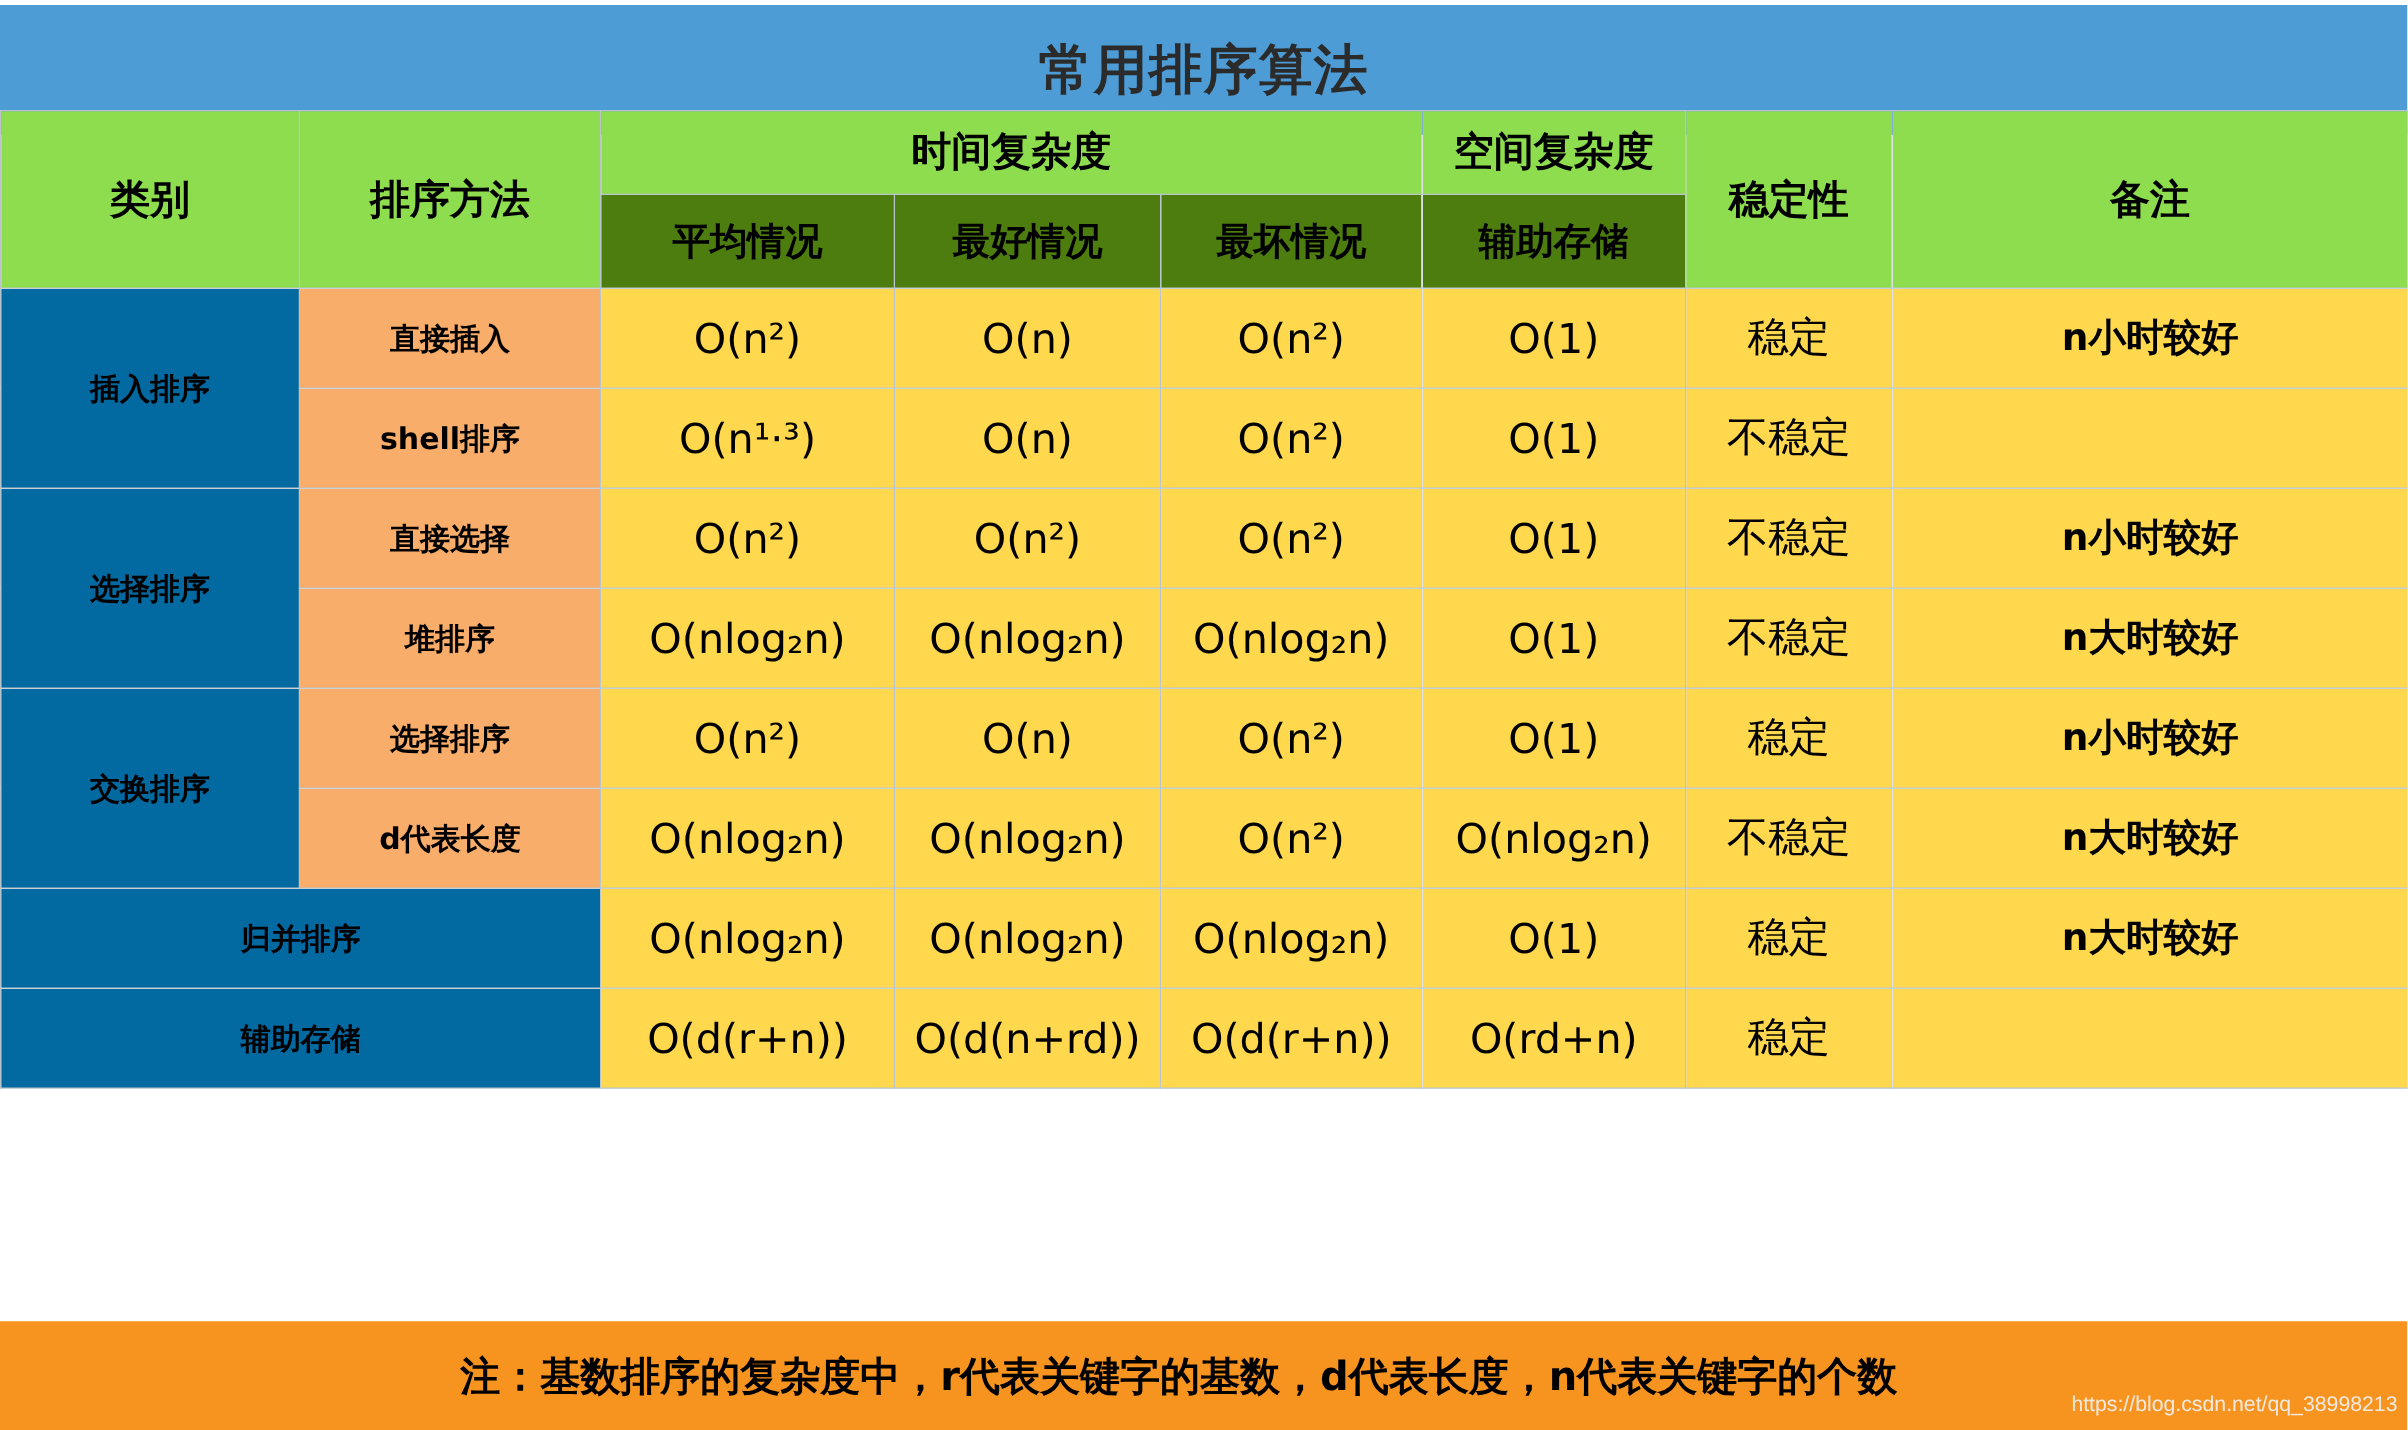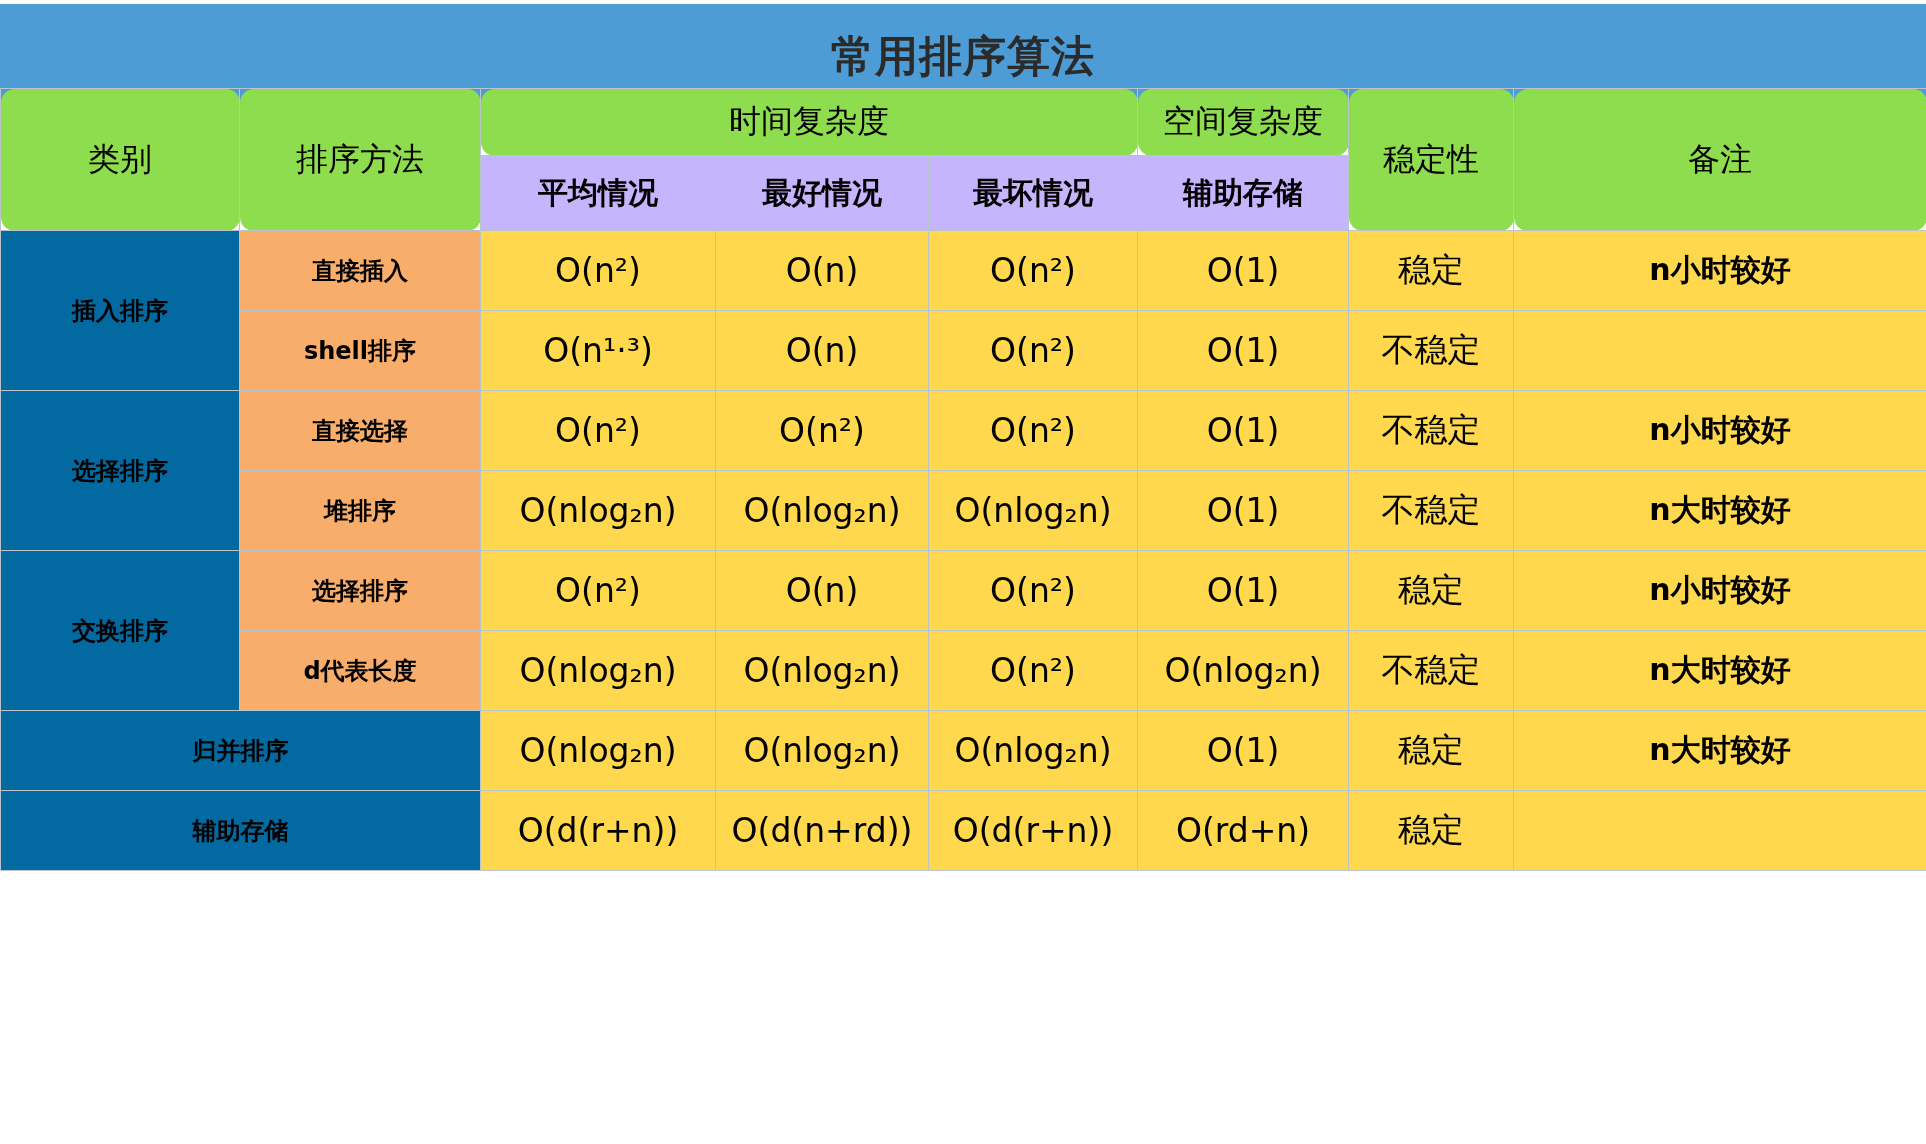--- a/index.html
+++ b/index.html
@@ -68,26 +68,25 @@
   col.c-worst  { width: 209px; }
   col.c-aux    { width: 211px; }
   col.c-stable { width: 165px; }
   col.c-note   { width: 413px; }
 
   
   .hdr {
     background: #8ddd4e;
     color: #000000;
     font-size: 32px;
-    font-weight: normal;
+    font-weight: bold;
     height: 66px;
-    border-radius: 14px;
   }
   .hdr-sub {
-    background: #c4b5fd;
+    background: #4d7c0f;
     color: #000000;
     font-size: 30px;
     font-weight: bold;
     height: 74px;
   }
 
   
   .cat {
     background: #0369a1;
     font-size: 24px;
@@ -260,14 +259,18 @@
         <td class="val">O(d(r+n))</td>
         <td class="val">O(d(n+rd))</td>
         <td class="val">O(d(r+n))</td>
         <td class="val">O(rd+n)</td>
         <td class="val">稳定</td>
         <td class="val-note"></td>
       </tr>
     </tbody>
   </table>
 
+  <div class="footer-bar">
+    <div class="footer-text">注：基数排序的复杂度中，r代表关键字的基数，d代表长度，n代表关键字的个数</div>
+    <div class="watermark">https://blog.csdn.net/qq_38998213</div>
+  </div>
 
 </div>
 
 </body></html>

